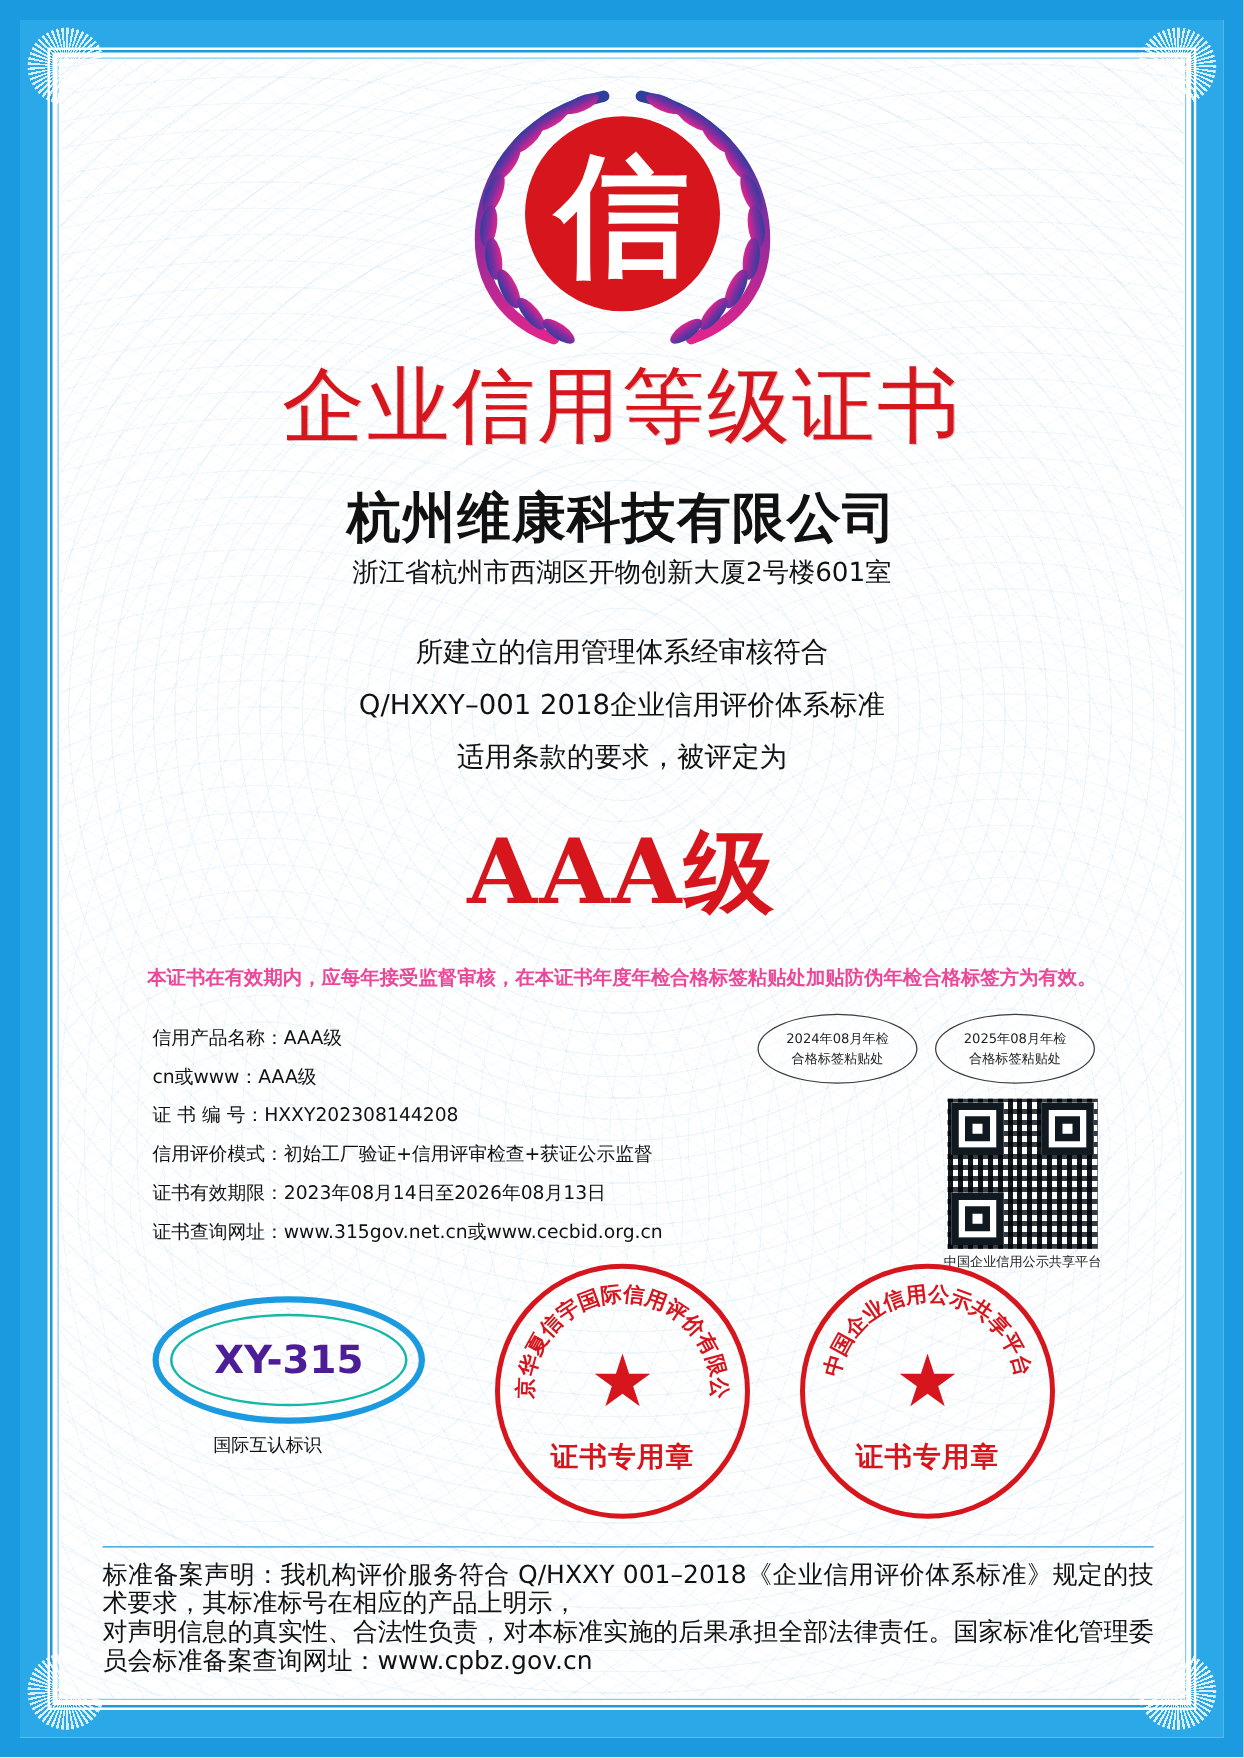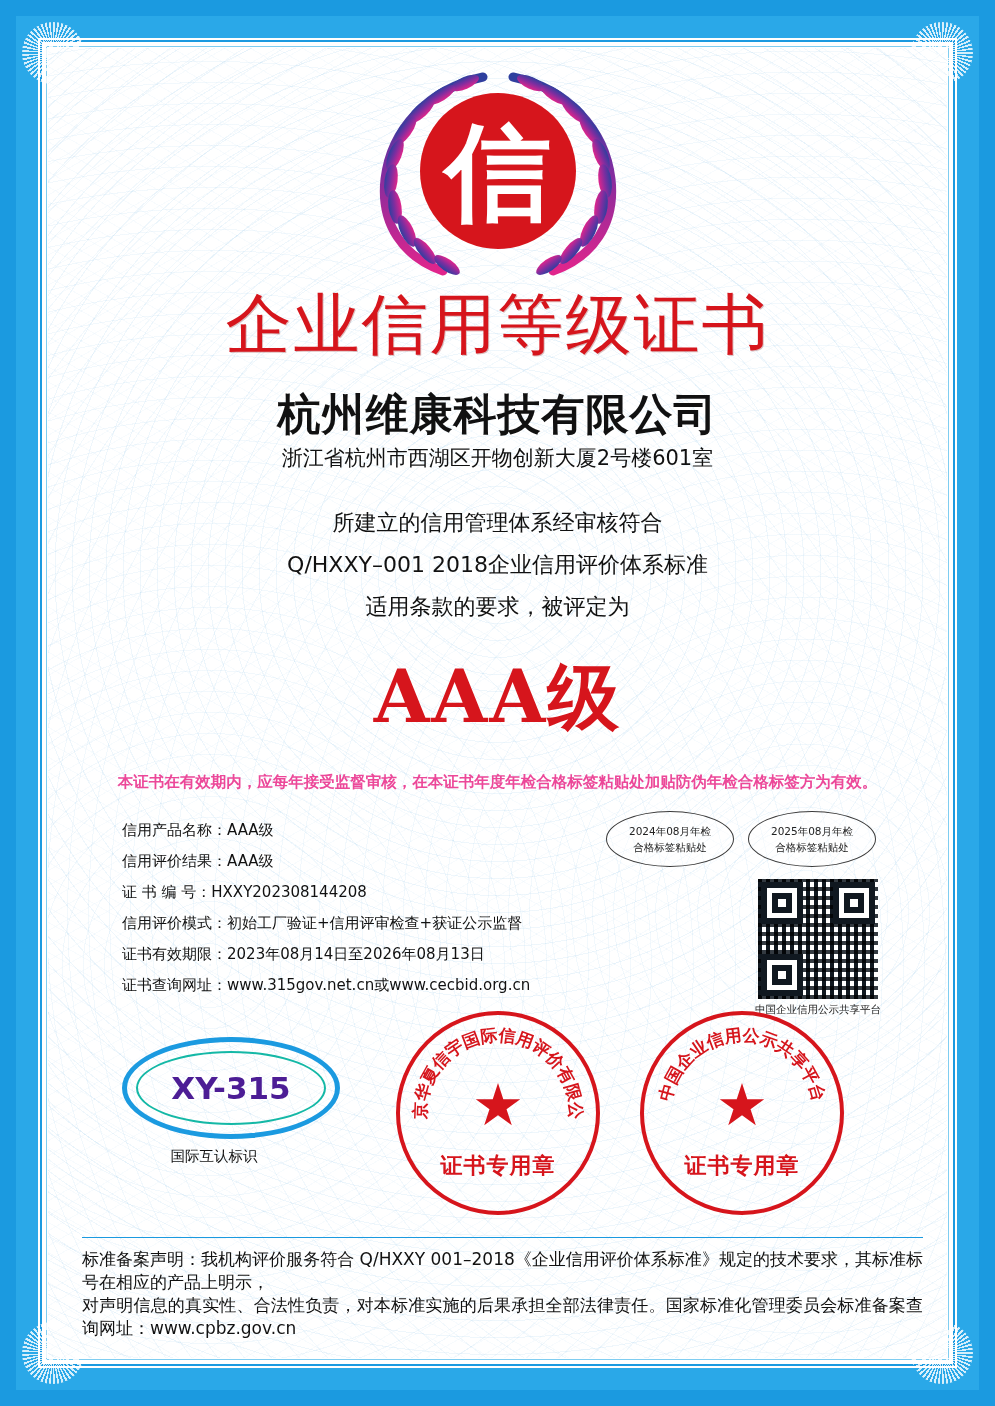--- a/index.html
+++ b/index.html
@@ -287,21 +287,21 @@
   }
 
   
   .footer {
     position: absolute;
     left: 22px;
     right: 12px;
     bottom: 10px;
     border-top: 1.5px solid #1b9ae0;
     padding-top: 10px;
-    font-size: 17px;
+    font-size: 20px;
     color: #111111;
     line-height: 23px;
     text-align: justify;
   }
 </style>
 </head>
 <body>
 
 <div class="page">
 
@@ -375,21 +375,21 @@
 
     <div class="notice">本证书在有效期内，应每年接受监督审核，在本证书年度年检合格标签粘贴处加贴防伪年检合格标签方为有效。</div>
 
     <div class="info-area">
 
       <div class="info-list">
         <div class="info-row">
           <span class="info-label">信用产品名称：</span><span>AAA级</span>
         </div>
         <div class="info-row">
-          <span class="info-label">信用评价结果：</span><span>AAA级</span>
+          <span class="info-label">cn或www：</span><span>AAA级</span>
         </div>
         <div class="info-row">
           <span class="info-label">证 书 编 号：</span><span>HXXY202308144208</span>
         </div>
         <div class="info-row">
           <span class="info-label">信用评价模式：</span><span>初始工厂验证+信用评审检查+获证公示监督</span>
         </div>
         <div class="info-row">
           <span class="info-label">证书有效期限：</span><span>2023年08月14日至2026年08月13日</span>
         </div>

